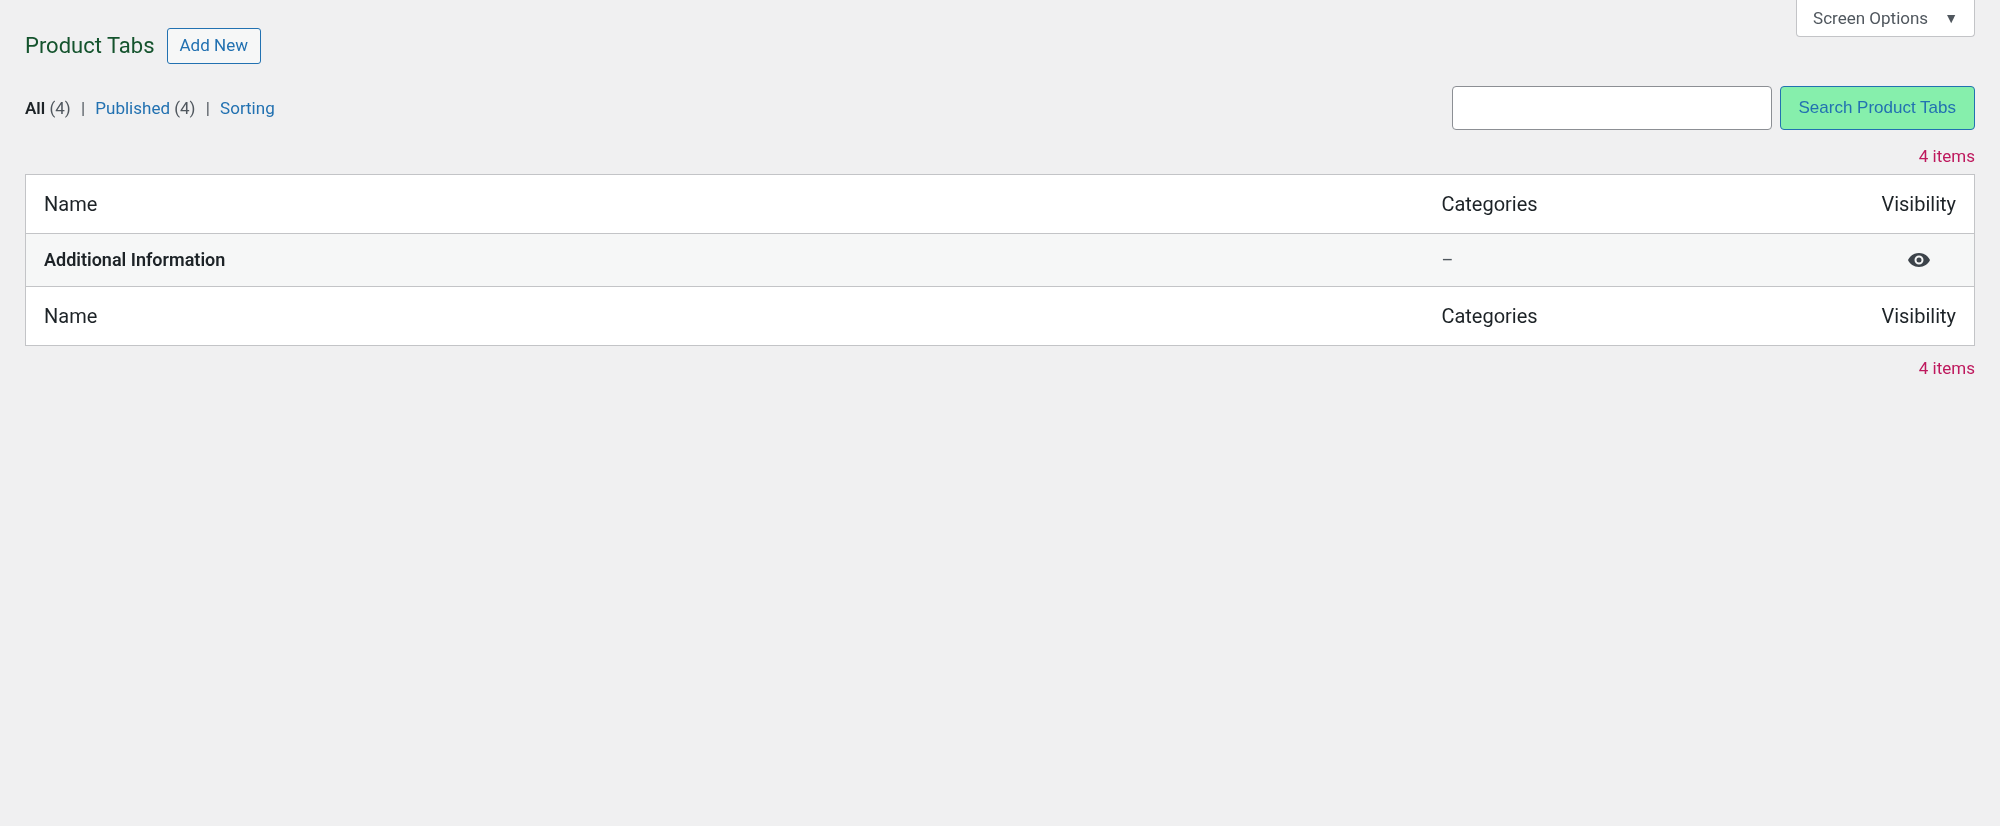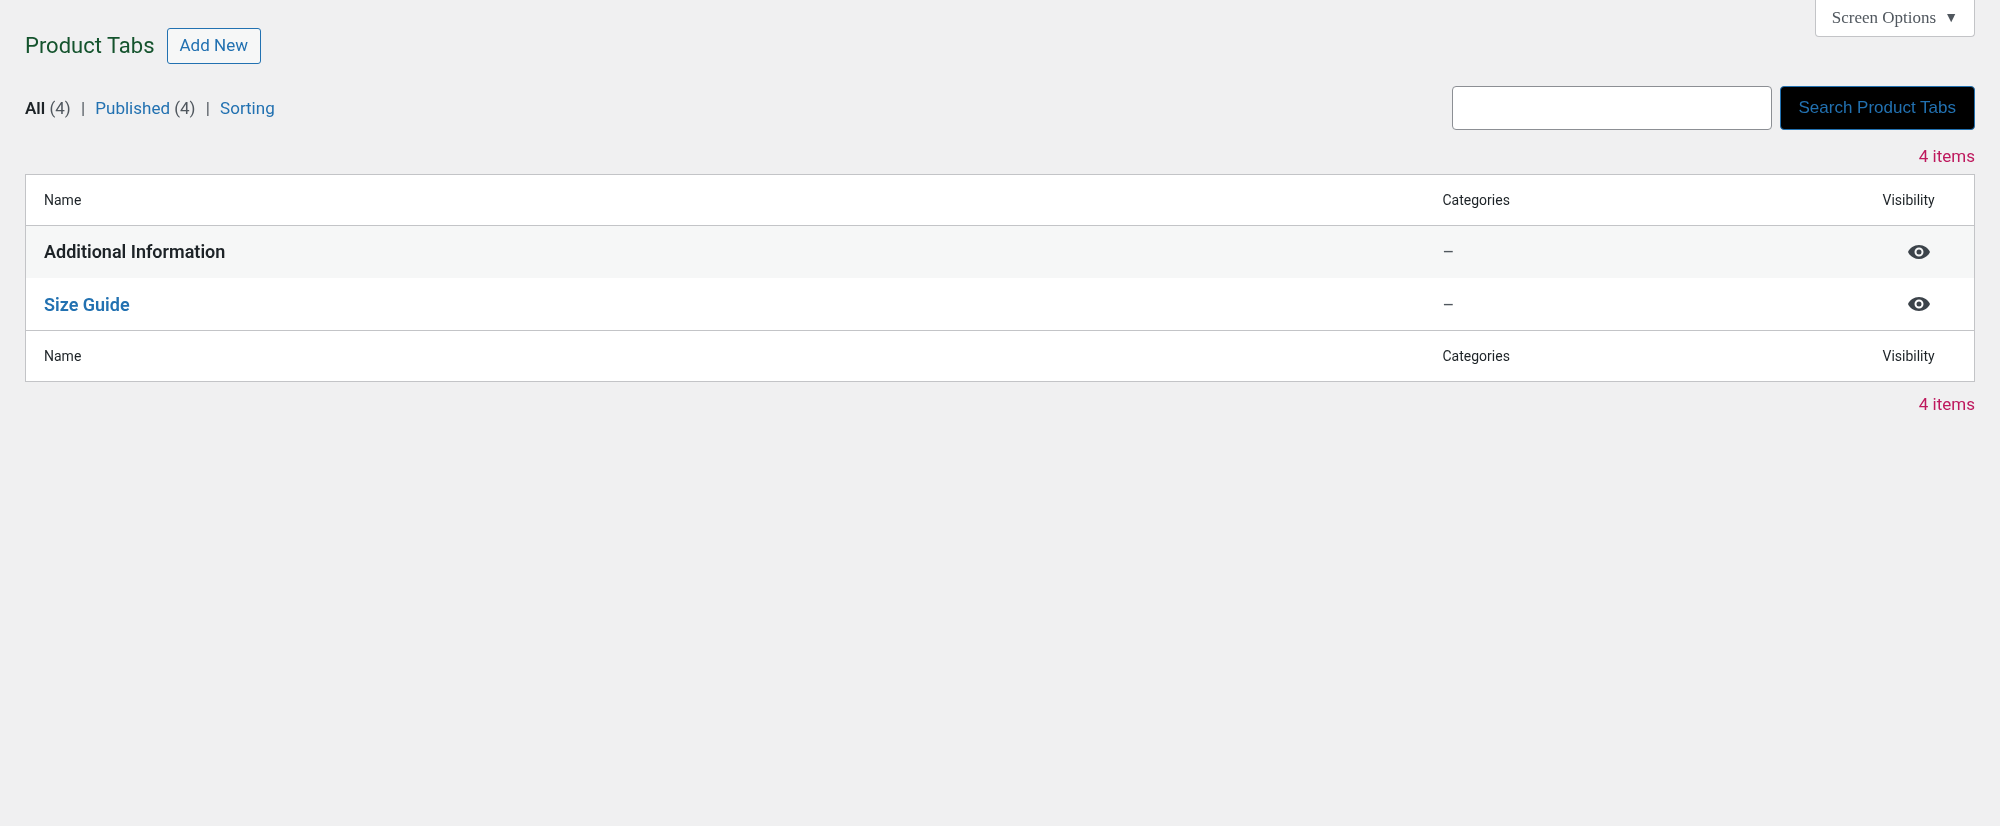--- a/index.html
+++ b/index.html
@@ -23,22 +23,21 @@
     background: #fff;
     border: 1px solid #c3c4c7;
     border-top: none;
     border-radius: 0 0 4px 4px;
     padding: 8px 16px;
     font-size: 17px;
     color: #50575e;
     cursor: pointer;
     display: flex;
     align-items: center;
-    gap: 8px;
-    font-family: Liberation Serif, serif;
+    gap: 16px;
   }
   .screen-options .tri {
     font-size: 14px;
     color: #50575e;
   }
   .heading-row {
     display: flex;
     align-items: center;
     gap: 12px;
     padding-top: 28px;
@@ -85,21 +84,21 @@
     border: 1px solid #8c8f94;
     border-radius: 4px;
     padding: 0 10px;
     font-size: 17px;
     background: #fff;
   }
   .search-btn {
     height: 44px;
     border: 1px solid #2271b1;
     color: #2271b1;
-    background: #000000;
+    background: #86efac;
     border-radius: 4px;
     padding: 0 18px;
     font-size: 17px;
     cursor: pointer;
   }
   .tablenav {
     display: flex;
     justify-content: flex-end;
     font-size: 17px;
     color: #be185d;
@@ -110,21 +109,21 @@
   table.wp-list {
     width: 100%;
     border-collapse: collapse;
     background: #fff;
     border: 1px solid #c3c4c7;
   }
   table.wp-list thead th,
   table.wp-list tfoot th {
     text-align: left;
     font-weight: 400;
-    font-size: 14px;
+    font-size: 20px;
     padding: 16px 18px;
     color: #1d2327;
     vertical-align: middle;
   }
   table.wp-list thead tr { border-bottom: 1px solid #c3c4c7; }
   table.wp-list tfoot tr { border-top: 1px solid #c3c4c7; }
   table.wp-list tbody td {
     padding: 14px 18px;
     font-size: 18px;
     vertical-align: middle;
@@ -194,27 +193,20 @@
       </tr>
     </thead>
     <tbody id="the-list">
         <tr>
           <td class="col-name"><span class="row-title">Additional Information</span></td>
           <td class="col-cat"><span class="dash">–</span></td>
           <td class="col-vis eye-cell"><svg class="eye-icn" viewBox="0 0 24 24">
               <path d="M12 5C7 5 2.73 8.11 1 12c1.73 3.89 6 7 11 7s9.27-3.11 11-7c-1.73-3.89-6-7-11-7zm0 11.5A4.5 4.5 0 1 1 16.5 12 4.5 4.5 0 0 1 12 16.5zm0-7A2.5 2.5 0 1 0 14.5 12 2.5 2.5 0 0 0 12 9.5z"></path>
             </svg></td>
         </tr>
-        <tr>
-          <td class="col-name"><span class="row-title link">Size Guide</span></td>
-          <td class="col-cat"><span class="dash">–</span></td>
-          <td class="col-vis eye-cell"><svg class="eye-icn" viewBox="0 0 24 24">
-              <path d="M12 5C7 5 2.73 8.11 1 12c1.73 3.89 6 7 11 7s9.27-3.11 11-7c-1.73-3.89-6-7-11-7zm0 11.5A4.5 4.5 0 1 1 16.5 12 4.5 4.5 0 0 1 12 16.5zm0-7A2.5 2.5 0 1 0 14.5 12 2.5 2.5 0 0 0 12 9.5z"></path>
-            </svg></td>
-        </tr>
       </tbody>
     <tfoot>
       <tr>
         <th class="col-name">Name</th>
         <th class="col-cat">Categories</th>
         <th class="col-vis vis-head">Visibility</th>
       </tr>
     </tfoot>
   </table>
 

